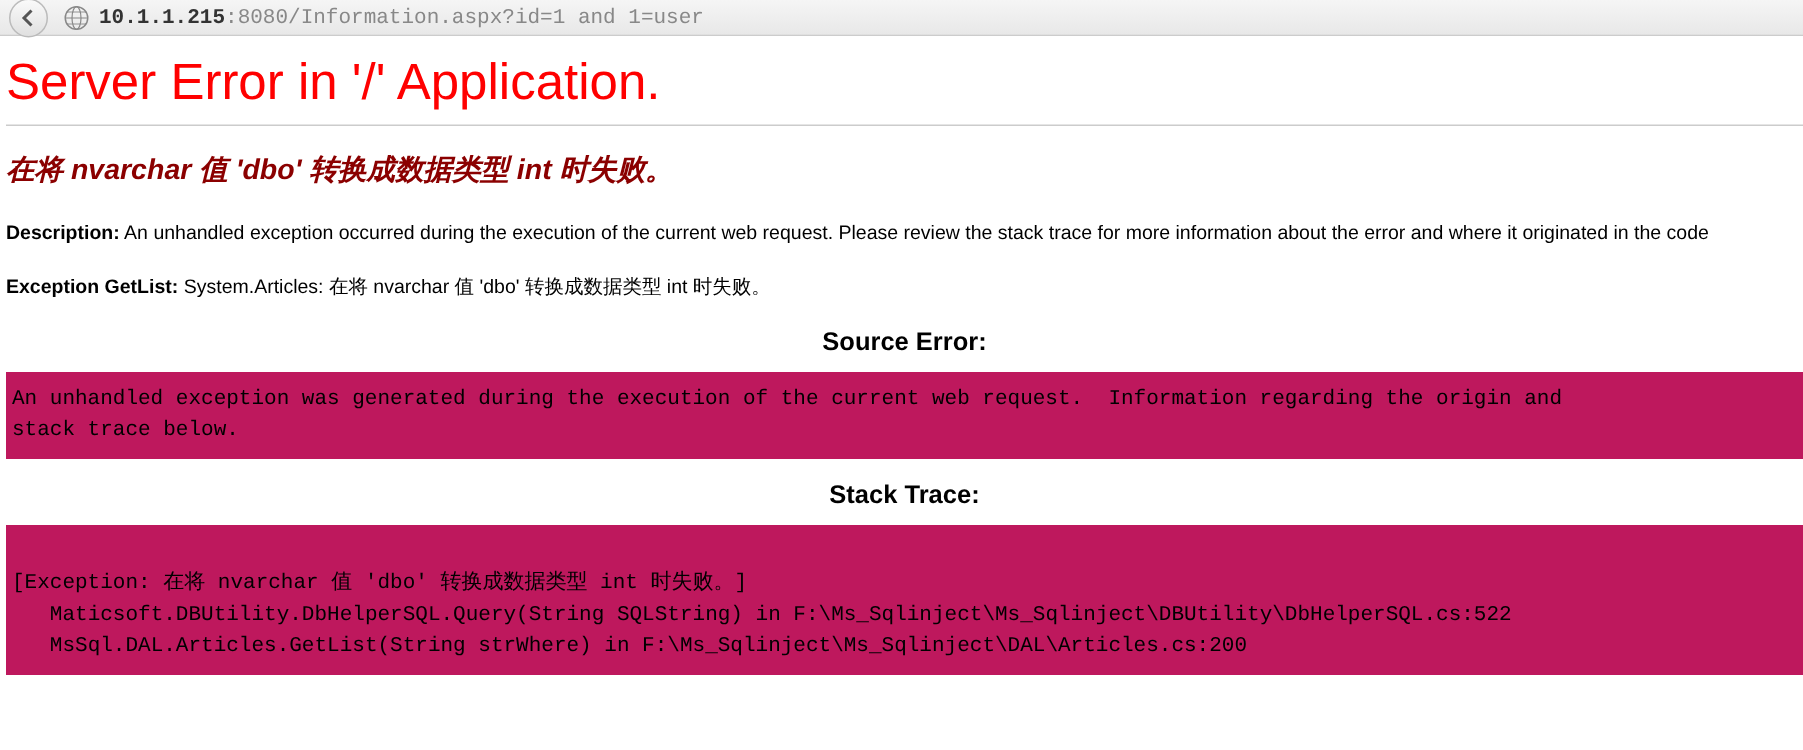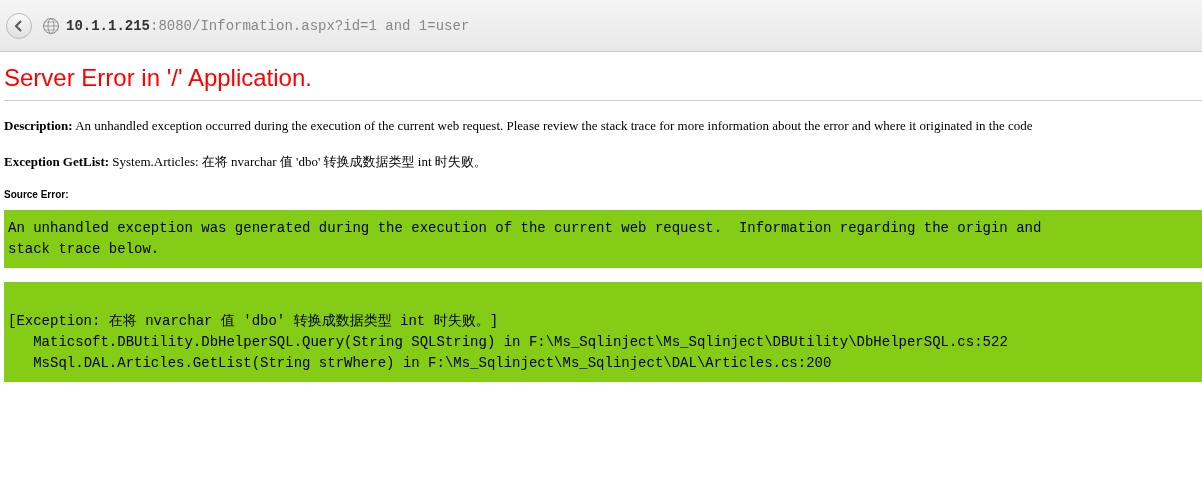--- a/index.html
+++ b/index.html
@@ -8,21 +8,21 @@
       box-sizing: border-box;
     }
     body {
       font-family: Arial, sans-serif;
       font-size: 13px;
       background: #fff;
       width: 1202px;
       overflow: hidden;
     }
     .browser-bar {
-      height: 52px;
+      height: 24px;
       background: linear-gradient(to bottom, #f5f5f5, #e8e8e8);
       border-bottom: 1px solid #ccc;
       display: flex;
       align-items: center;
       padding: 0 6px;
     }
     .back-button {
       width: 26px;
       height: 26px;
       border-radius: 50%;
@@ -59,68 +59,69 @@
       color: #888;
     }
     .url-path {
       color: #888;
     }
     .content {
       padding: 12px 0 0 4px;
     }
     .server-error-title {
       font-family: Verdana, Arial, sans-serif;
-      font-size: 24px;
+      font-size: 34px;
       color: #ff0000;
       font-weight: normal;
       margin-bottom: 0;
     }
     .hr-line {
       border: none;
       border-top: 1px solid #ccc;
       margin: 8px 0 16px 0;
     }
     .error-message {
       font-family: Verdana, Arial, sans-serif;
       font-size: 19px;
       color: #8b0000;
       font-style: italic;
       margin-bottom: 20px;
     }
     .error-message .bold-part {
       font-weight: bold;
     }
     .section {
-      font-family: Liberation Serif, serif;
+      font-family: Liberation Sans, sans-serif;
       font-size: 13px;
       margin-bottom: 18px;
       line-height: 1.4;
     }
     .section-label {
       font-weight: bold;
       color: #000;
     }
     .section-text {
       color: #000;
     }
     .code-block {
-      background: #84cc16;
+      background: #be185d;
       font-family: Consolas, "Courier New", monospace;
       font-size: 14px;
       padding: 8px 4px;
       margin-top: 10px;
       margin-bottom: 14px;
       line-height: 1.5;
       white-space: pre-wrap;
       color: #000;
     }
     .stack-label {
       font-weight: bold;
-      font-size: 10px;
+      font-size: 17px;
       margin-bottom: 2px;
+      text-align: center;
     }
   </style>
 </head>
 <body>
 
 <div class="browser-bar">
   <div class="back-button">
     <svg viewBox="0 0 12 12">
       <path d="M8 1 L3 6 L8 11" stroke="#555" stroke-width="2" fill="none"></path>
     </svg>
@@ -136,30 +137,34 @@
   </div>
   <div class="url-text">
     <span class="url-host">10.1.1.215</span><span class="url-port">:8080</span><span class="url-path">/Information.aspx?id=1 and 1=user</span>
   </div>
 </div>
 
 <div class="content">
   <h1 class="server-error-title">Server Error in '/' Application.</h1>
   <hr class="hr-line">
 
+  <h2 class="error-message">
+    <span>在将 </span><span class="bold-part">nvarchar</span><span> 值 </span><span class="bold-part">'dbo'</span><span> 转换成数据类型 </span><span class="bold-part">int</span><span> 时失败。</span>
+  </h2>
 
   <div class="section">
     <span class="section-label">Description:</span><span class="section-text"> An unhandled exception occurred during the execution of the current web request. Please review the stack trace for more information about the error and where it originated in the code</span>
   </div>
 
   <div class="section">
     <span class="section-label">Exception GetList:</span><span class="section-text"> System.Articles: 在将 nvarchar 值 'dbo' 转换成数据类型 int 时失败。</span>
   </div>
 
   <div class="stack-label">Source Error:</div>
   <div class="code-block">An unhandled exception was generated during the execution of the current web request.  Information regarding the origin and
 stack trace below.</div>
 
+  <div class="stack-label">Stack Trace:</div>
   <div class="code-block">
 [Exception: 在将 nvarchar 值 'dbo' 转换成数据类型 int 时失败。]
    Maticsoft.DBUtility.DbHelperSQL.Query(String SQLString) in F:\Ms_Sqlinject\Ms_Sqlinject\DBUtility\DbHelperSQL.cs:522
    MsSql.DAL.Articles.GetList(String strWhere) in F:\Ms_Sqlinject\Ms_Sqlinject\DAL\Articles.cs:200</div>
 </div>
 
 </body></html>

